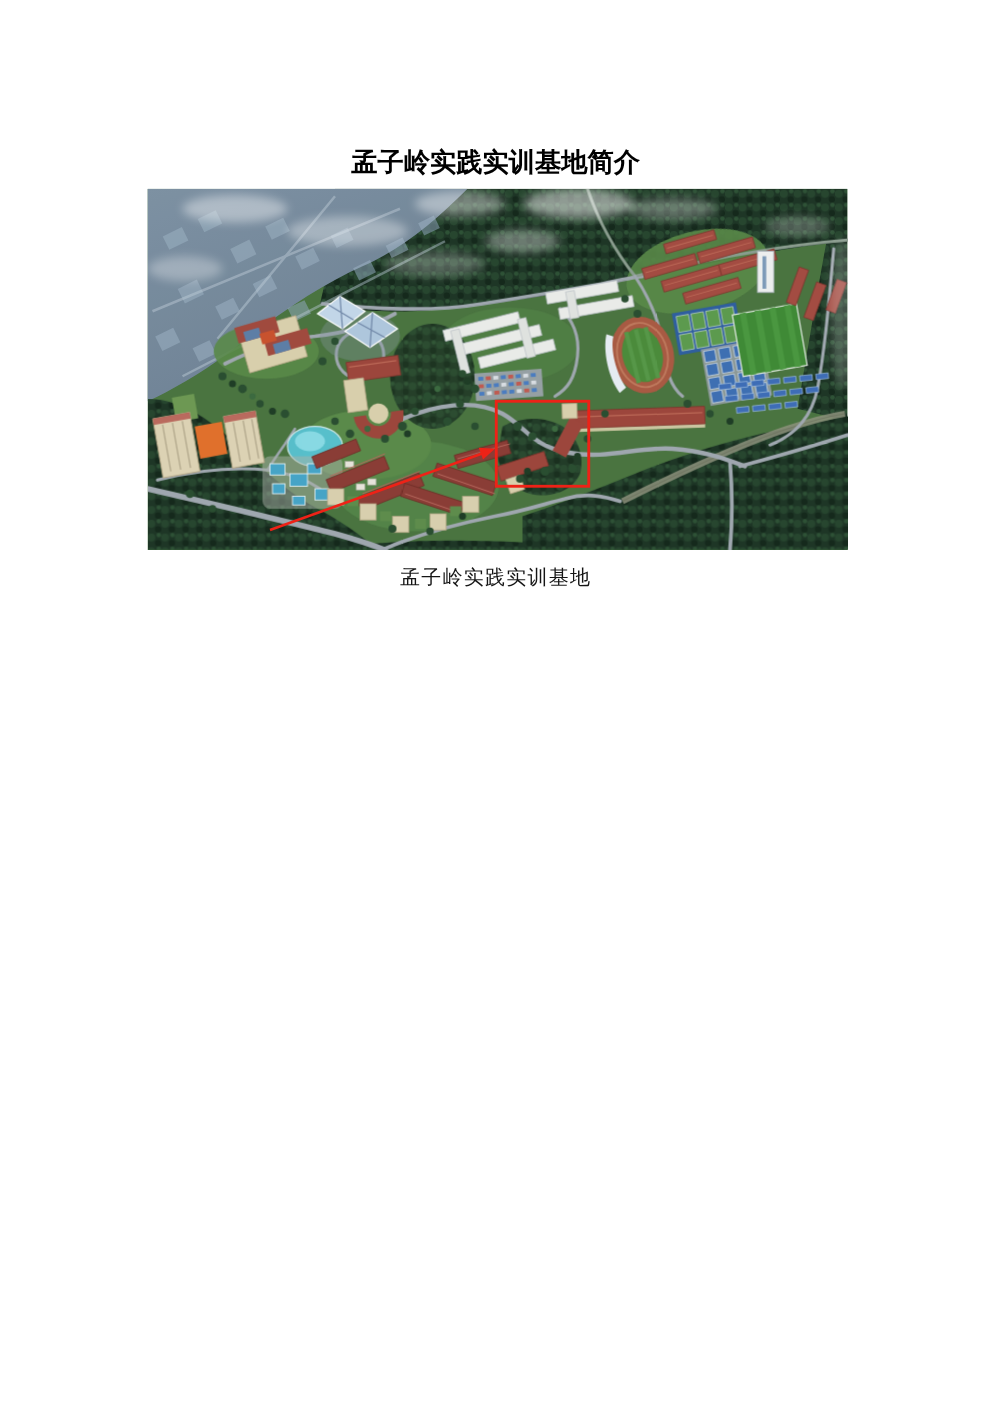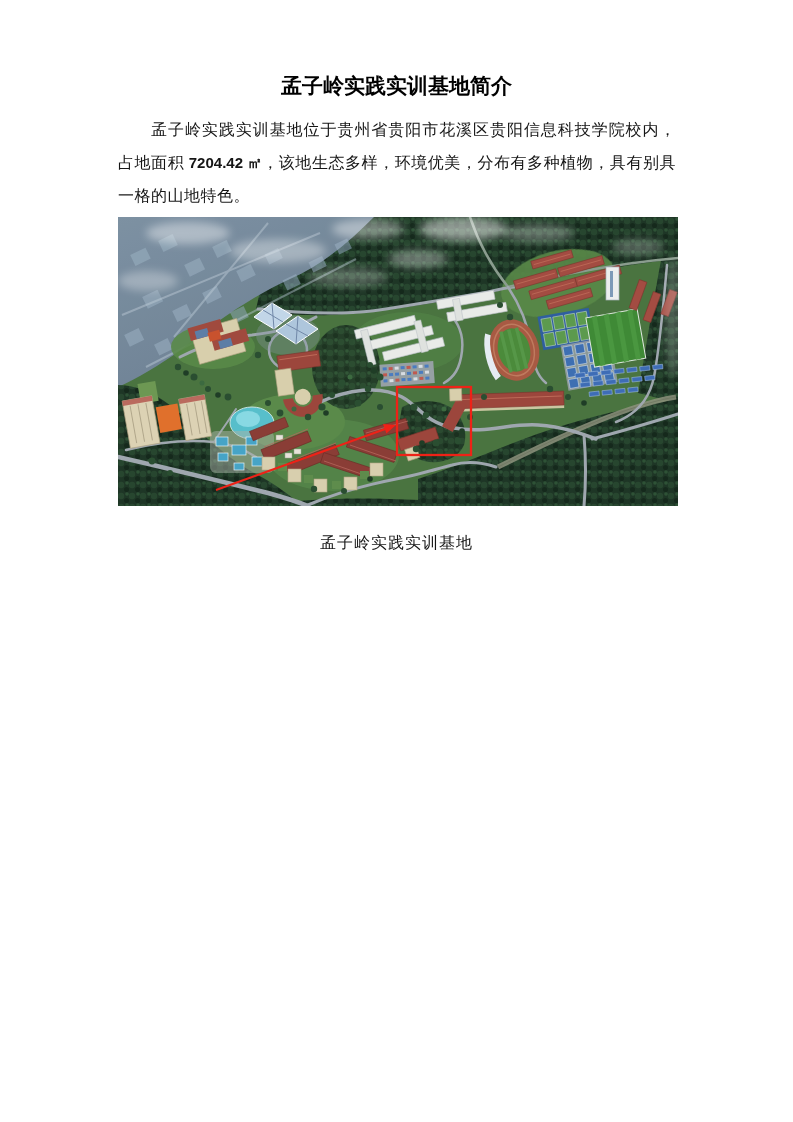--- a/index.html
+++ b/index.html
@@ -3,49 +3,48 @@
 <meta charset="utf-8">
 <style>
   * { margin:0; padding:0; box-sizing:border-box; }
   html,body { background:#ffffff; }
   .page {
     width:793px; height:1122px; margin:0 auto; background:#ffffff;
     position:relative; overflow:hidden;
     font-family:"Liberation Serif","DejaVu Serif",serif; color:#151515;
   }
   .doc-title {
-    padding-top:71px; text-align:center;
+    padding-top:116px; text-align:center;
     font-family:"Liberation Sans","DejaVu Sans",sans-serif;
     font-weight:700; font-size:21px; line-height:30px; color:#000;
   }
   .body-text {
     margin:12px 117px 0 118px; font-size:16px; line-height:33px;
     text-align:justify; letter-spacing:0.5px;
   }
   .indent { text-indent:33px; }
   .num {
     font-family:"Liberation Sans","DejaVu Sans",sans-serif;
     font-size:15px; font-weight:600; letter-spacing:0;
   }
   .fig { margin:5px 0 0 118px; width:560px; height:289px; display:block; }
   .fig svg { display:block; }
   .caption {
-    margin-top:25px; text-align:center; font-size:16px; line-height:23px;
+    margin-top:11px; text-align:center; font-size:16px; line-height:23px;
     letter-spacing:1px;
   }
   .p2 { margin-top:10px; }
 </style>
 </head>
 <body>
 
 <div class="page">
 
   <h1 class="doc-title">孟子岭实践实训基地简介</h1>
 
-  <p class="body-text indent"><span>孟子岭实践实训基地位于贵州省贵阳市花溪区贵阳信息科技学院校内，占地面积 </span><span class="num">7204.42 ㎡</span><span>，该地生态多样，环境优美，分布有多种植物，具有别具一格的山地特色。</span></p>
 
   <figure class="fig">
     <svg width="560" height="289" viewBox="0 0 560 289">
       <defs>
         <pattern id="forest" width="11" height="11" patternUnits="userSpaceOnUse">
           <rect width="11" height="11" fill="#1e3626"></rect>
           <circle cx="3" cy="4" r="3.2" fill="#27462f"></circle>
           <circle cx="8.5" cy="8.5" r="2.6" fill="#15291c"></circle>
           <circle cx="9" cy="2" r="1.8" fill="#2e5236"></circle>
         </pattern>

